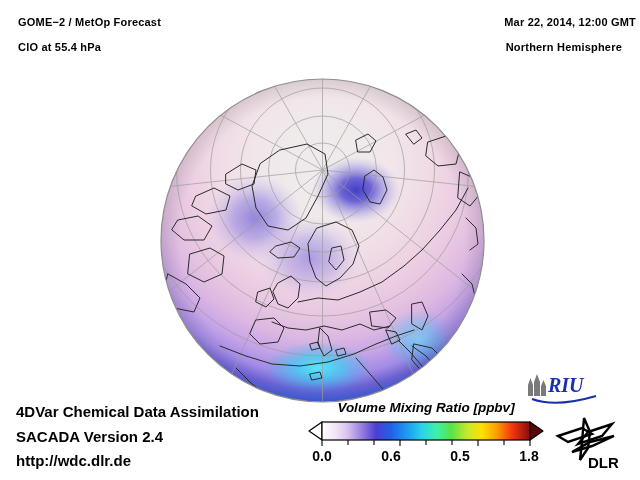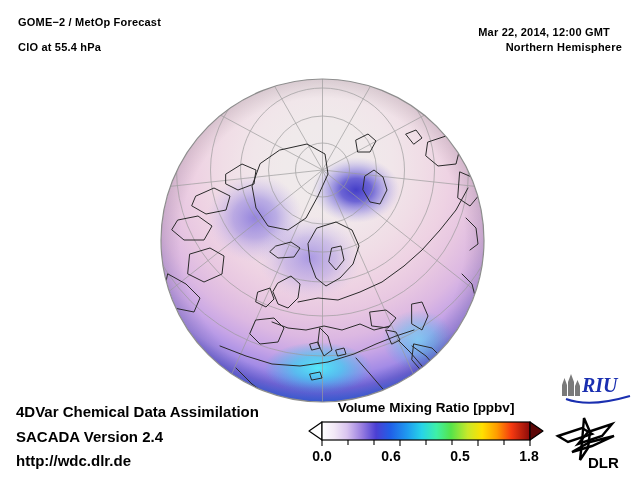--- a/index.html
+++ b/index.html
@@ -18,21 +18,21 @@
 
   .hdr-text {
     position: absolute;
     font-weight: bold;
     font-size: 11px;
     letter-spacing: 0.2px;
     white-space: nowrap;
   }
   #title-line1 { left: 18px; top: 16px; }
   #title-line2 { left: 18px; top: 41px; }
-  #date-line   { right: 30px; top: 16px; text-align: right; margin-top: 10px; }
+  #date-line   { right: 4px; top: 16px; text-align: right; }
   #hemi-line   { right: 18px; top: 41px; text-align: right; }
 
   .foot-text {
     position: absolute;
     left: 16px;
     font-weight: bold;
     font-size: 15px;
     white-space: nowrap;
   }
   #foot1 { top: 403px; }
@@ -58,39 +58,40 @@
     height: 72px;
   }
   #cb-title {
     position: absolute;
     left: 0; top: 0;
     width: 236px;
     text-align: center;
     font-weight: bold;
     font-size: 13.5px;
     white-space: nowrap;
+    font-style: italic;
   }
   #cb-svg {
     position: absolute;
     left: 0;
     top: 20px;
   }
   .cb-tick-label {
     position: absolute;
     top: 48px;
     font-weight: bold;
     font-size: 14px;
     transform: translateX(-50%);
     white-space: nowrap;
   }
 
   
   #riu-logo {
     position: absolute;
-    left: 558px;
+    left: 524px;
     top: 372px;
     width: 76px;
     height: 34px;
   }
   #dlr-logo {
     position: absolute;
     left: 552px;
     top: 414px;
     width: 72px;
     height: 60px;

